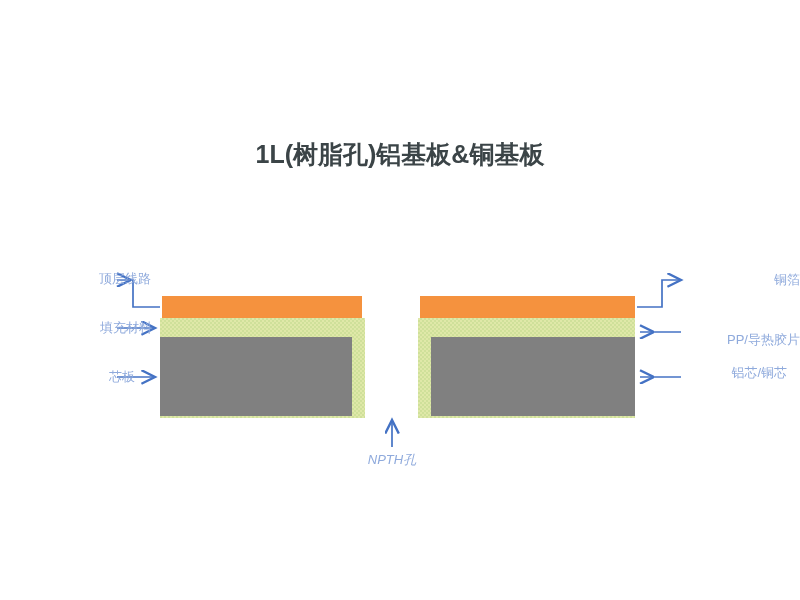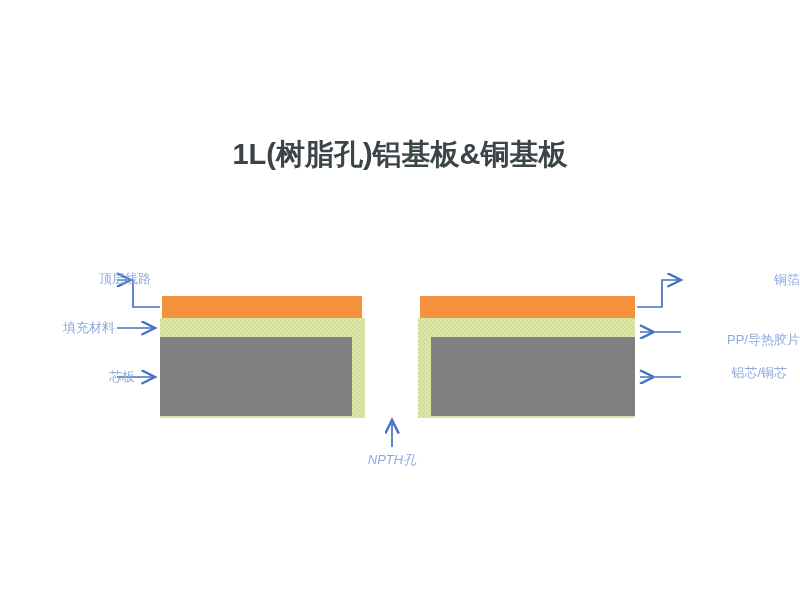--- a/index.html
+++ b/index.html
@@ -21,21 +21,21 @@
     background: #ffffff;
   }
 
   
   #diagram-title {
     position: absolute;
     left: 0;
     top: 132px;
     width: 800px;
     text-align: center;
-    font-size: 29px;
+    font-size: 25px;
     font-weight: bold;
     color: #3b4447;
     letter-spacing: 0px;
     line-height: 44px;
     white-space: nowrap;
   }
 
   
   .resin-wrap {
     position: absolute;
@@ -137,21 +137,21 @@
       <line x1="681" y1="377" x2="640" y2="377" stroke="#4472c4" stroke-width="1.7" marker-end="url(#arrowLeft)"></line>
     </g>
 
     <g>
       <line x1="392" y1="447" x2="392" y2="420" stroke="#4472c4" stroke-width="1.7" marker-end="url(#arrowUp)"></line>
     </g>
   </svg>
 
   <div class="label left-side" style="left:0px; top:271px; width:115px;margin-left:36px;">顶层线路</div>
 
-  <div class="label left-side" style="left:0px; top:320px; width:115px;">填充材料</div>
+  <div class="label left-side" style="left:0px; top:320px; width:115px;padding-left:37px;">填充材料</div>
 
   <div class="label left-side" style="left:0px; top:369px; width:115px;margin-left:20px;">芯板</div>
 
   <div class="label right-side" style="left:700px; top:272px; width:100px;">铜箔</div>
 
   <div class="label right-side" style="left:687px; top:332px; width:113px;">PP/导热胶片</div>
 
   <div class="label right-side" style="left:687px; top:365px; width:100px;">铝芯/铜芯</div>
 
   <div class="label center" style="left:342px; top:452px; width:100px;">NPTH孔</div>

